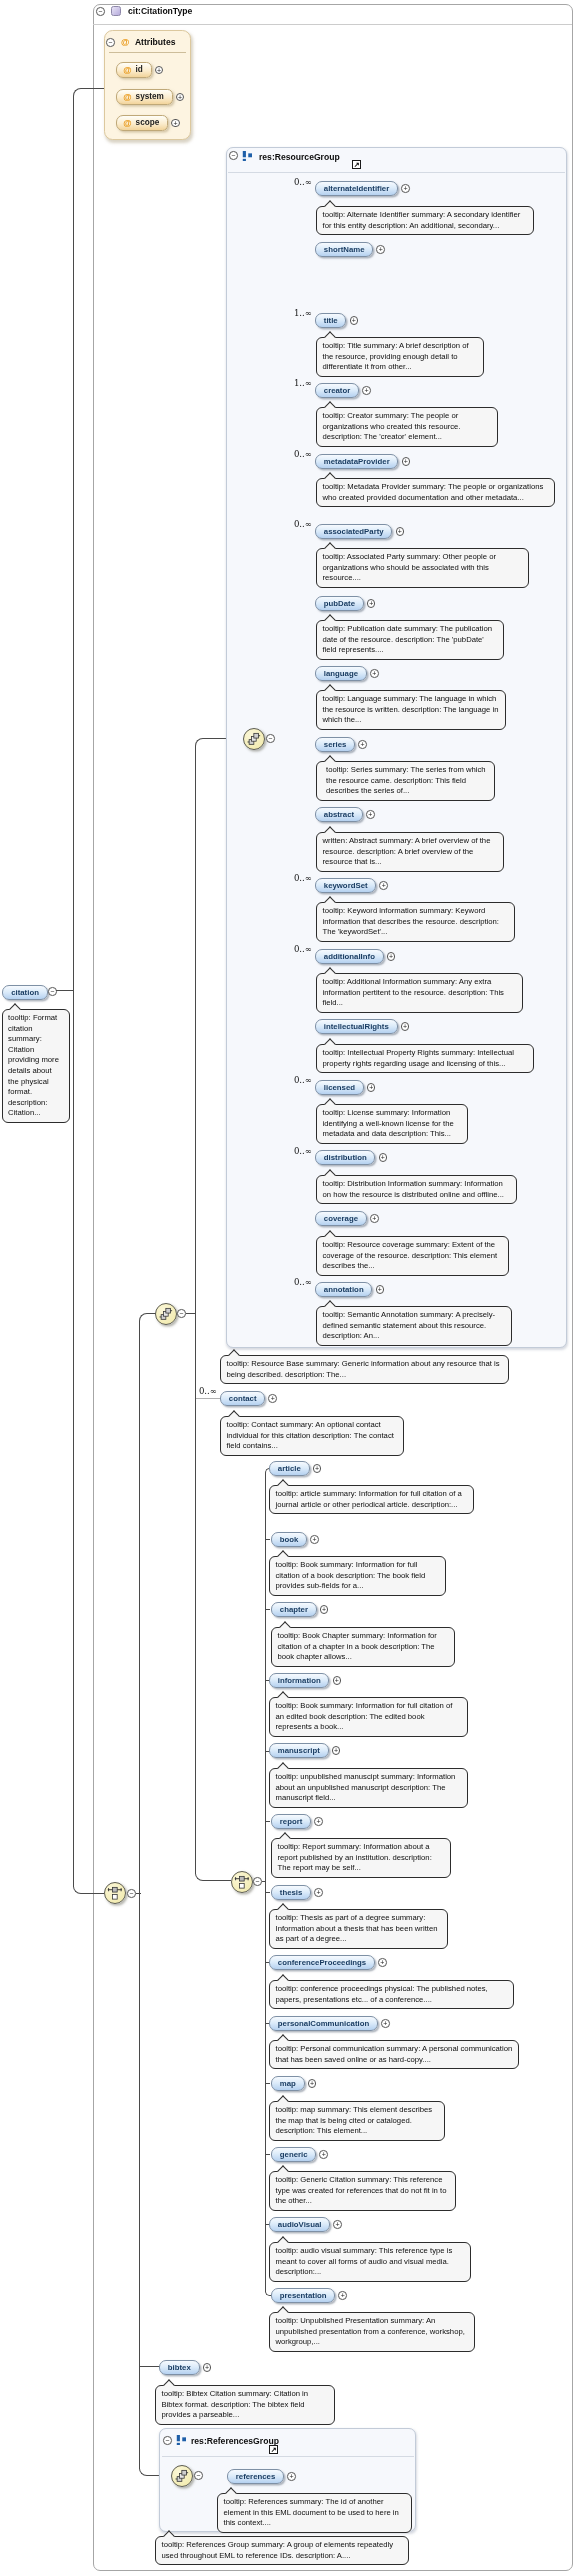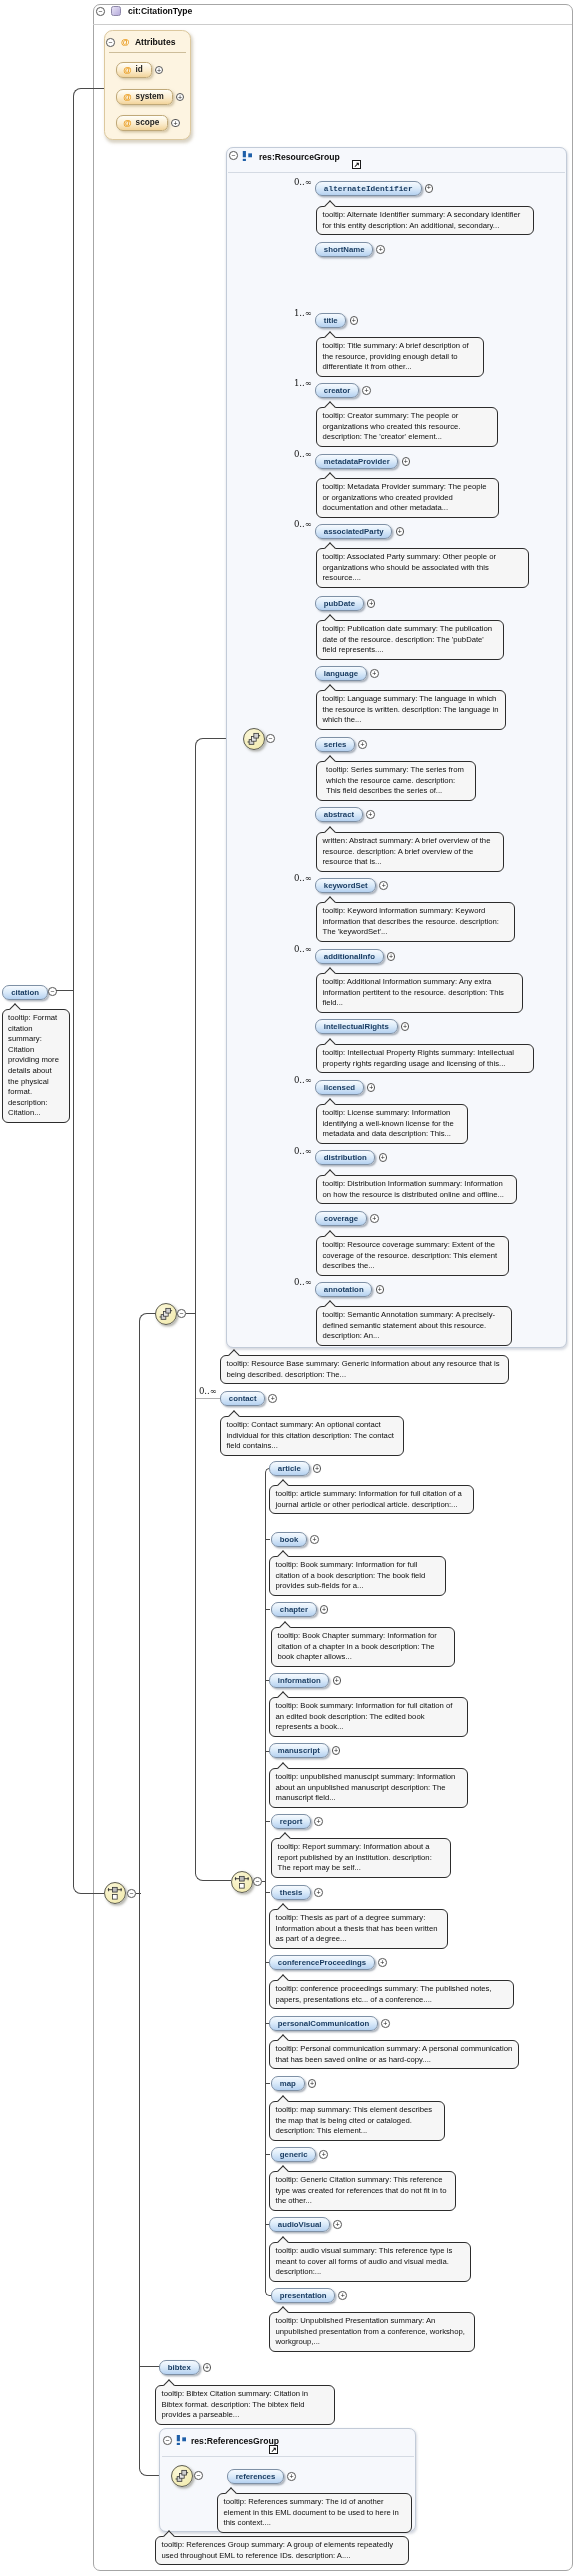--- a/index.html
+++ b/index.html
@@ -155,21 +155,21 @@
     <svg width="15.7" height="15.7" viewBox="0 0 20 20">
         <path d="M2 14 h3 M15 6 h3" stroke="#333" stroke-width="1.2"></path>
         <rect x="4" y="11" width="6" height="6" fill="#cfcfcf" stroke="#333"></rect>
         <rect x="7" y="7" width="6" height="6" fill="#e9e9e9" stroke="#333"></rect>
         <rect x="10" y="3" width="6" height="6" fill="#cfcfcf" stroke="#333"></rect>
       </svg>
   </div>
   <div class="apm pm" style="left:266px;top:734px;">−</div>
 
   <div class="occ" style="left:290px;top:177px;">0..∞</div>
-  <div class="nrow" style="left:315px;top:181px;font-family:Liberation Mono, monospace;">
+  <div class="nrow" style="left:315px;top:181px;">
       <div class="bub">alternateIdentifier</div>
       <div class="pm">+</div>
     </div>
   <div class="tip" style="left:316px;top:206px;width:218px;">tooltip: Alternate Identifier summary: A secondary identifier for this entity description: An additional, secondary...</div>
 
   <div class="nrow" style="left:315px;top:242px;">
       <div class="bub">shortName</div>
       <div class="pm">+</div>
     </div>
 
@@ -185,21 +185,21 @@
       <div class="bub">creator</div>
       <div class="pm">+</div>
     </div>
   <div class="tip" style="left:316px;top:407px;width:182px;">tooltip: Creator summary: The people or organizations who created this resource. description: The 'creator' element...</div>
 
   <div class="occ" style="left:290px;top:449px;">0..∞</div>
   <div class="nrow" style="left:315px;top:454px;">
       <div class="bub">metadataProvider</div>
       <div class="pm">+</div>
     </div>
-  <div class="tip" style="left:316px;top:478px;width:183px;">tooltip: Metadata Provider summary: The people or organizations who created provided documentation and other metadata...</div>
+  <div class="tip" style="left:316px;top:478px;width:239px;">tooltip: Metadata Provider summary: The people or organizations who created provided documentation and other metadata...</div>
 
   <div class="occ" style="left:290px;top:519px;">0..∞</div>
   <div class="nrow" style="left:315px;top:524px;">
       <div class="bub">associatedParty</div>
       <div class="pm">+</div>
     </div>
   <div class="tip" style="left:316px;top:548px;width:213px;">tooltip: Associated Party summary: Other people or organizations who should be associated with this resource....</div>
 
   <div class="nrow" style="left:315px;top:596px;">
       <div class="bub">pubDate</div>
@@ -210,21 +210,21 @@
   <div class="nrow" style="left:315px;top:666px;">
       <div class="bub">language</div>
       <div class="pm">+</div>
     </div>
   <div class="tip" style="left:316px;top:690px;width:190px;">tooltip: Language summary: The language in which the resource is written. description: The language in which the...</div>
 
   <div class="nrow" style="left:315px;top:737px;">
       <div class="bub">series</div>
       <div class="pm">+</div>
     </div>
-  <div class="tip" style="left:316px;top:761px;width:160px;padding-left:9px;">tooltip: Series summary: The series from which the resource came. description: This field describes the series of...</div>
+  <div class="tip" style="left:316px;top:761px;width:179px;padding-left:9px;">tooltip: Series summary: The series from which the resource came. description: This field describes the series of...</div>
 
   <div class="nrow" style="left:315px;top:807px;">
       <div class="bub">abstract</div>
       <div class="pm">+</div>
     </div>
   <div class="tip" style="left:316px;top:832px;width:188px;">written: Abstract summary: A brief overview of the resource. description: A brief overview of the resource that is...</div>
 
   <div class="occ" style="left:290px;top:873px;">0..∞</div>
   <div class="nrow" style="left:315px;top:878px;">
       <div class="bub">keywordSet</div>
@@ -348,21 +348,21 @@
   <div class="nrow" style="left:271px;top:1885px;">
       <div class="bub">thesis</div>
       <div class="pm">+</div>
     </div>
   <div class="tip" style="left:269px;top:1909px;width:179px;">tooltip: Thesis as part of a degree summary: Information about a thesis that has been written as part of a degree...</div>
 
   <div class="nrow" style="left:269px;top:1955px;">
       <div class="bub">conferenceProceedings</div>
       <div class="pm">+</div>
     </div>
-  <div class="tip" style="left:269px;top:1980px;width:245px;">tooltip: conference proceedings summary: The published notes, papers, presentations etc... of a conference....</div>
+  <div class="tip" style="left:269px;top:1980px;width:245px;">tooltip: conference proceedings physical: The published notes, papers, presentations etc... of a conference....</div>
 
   <div class="nrow" style="left:269px;top:2016px;">
       <div class="bub">personalCommunication</div>
       <div class="pm">+</div>
     </div>
   <div class="tip" style="left:269px;top:2040px;width:250px;">tooltip: Personal communication summary: A personal communication that has been saved online or as hard-copy....</div>
 
   <div class="nrow" style="left:271px;top:2076px;">
       <div class="bub">map</div>
       <div class="pm">+</div>

